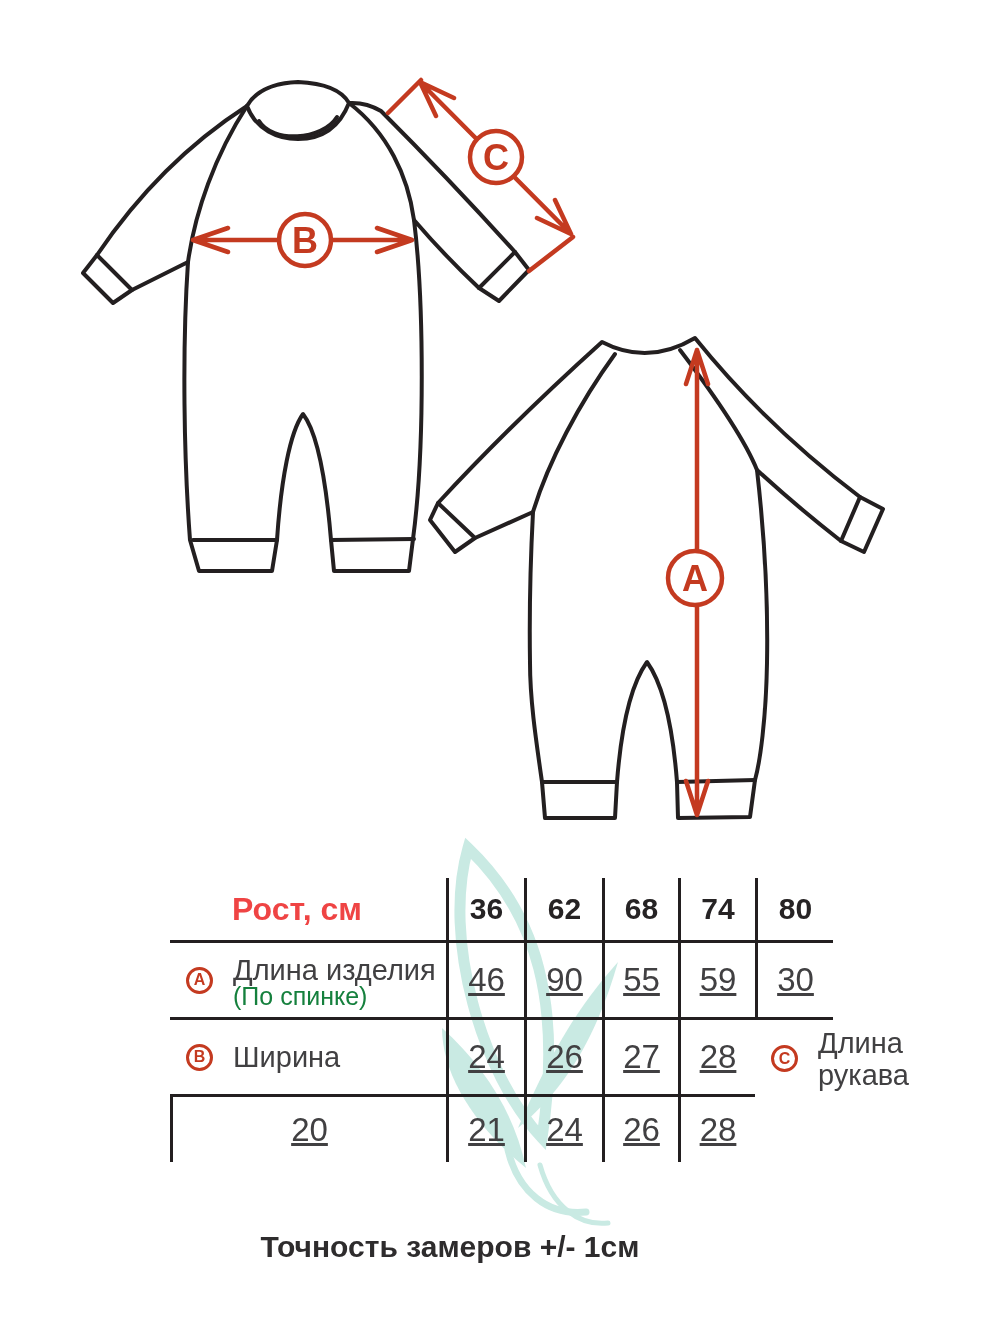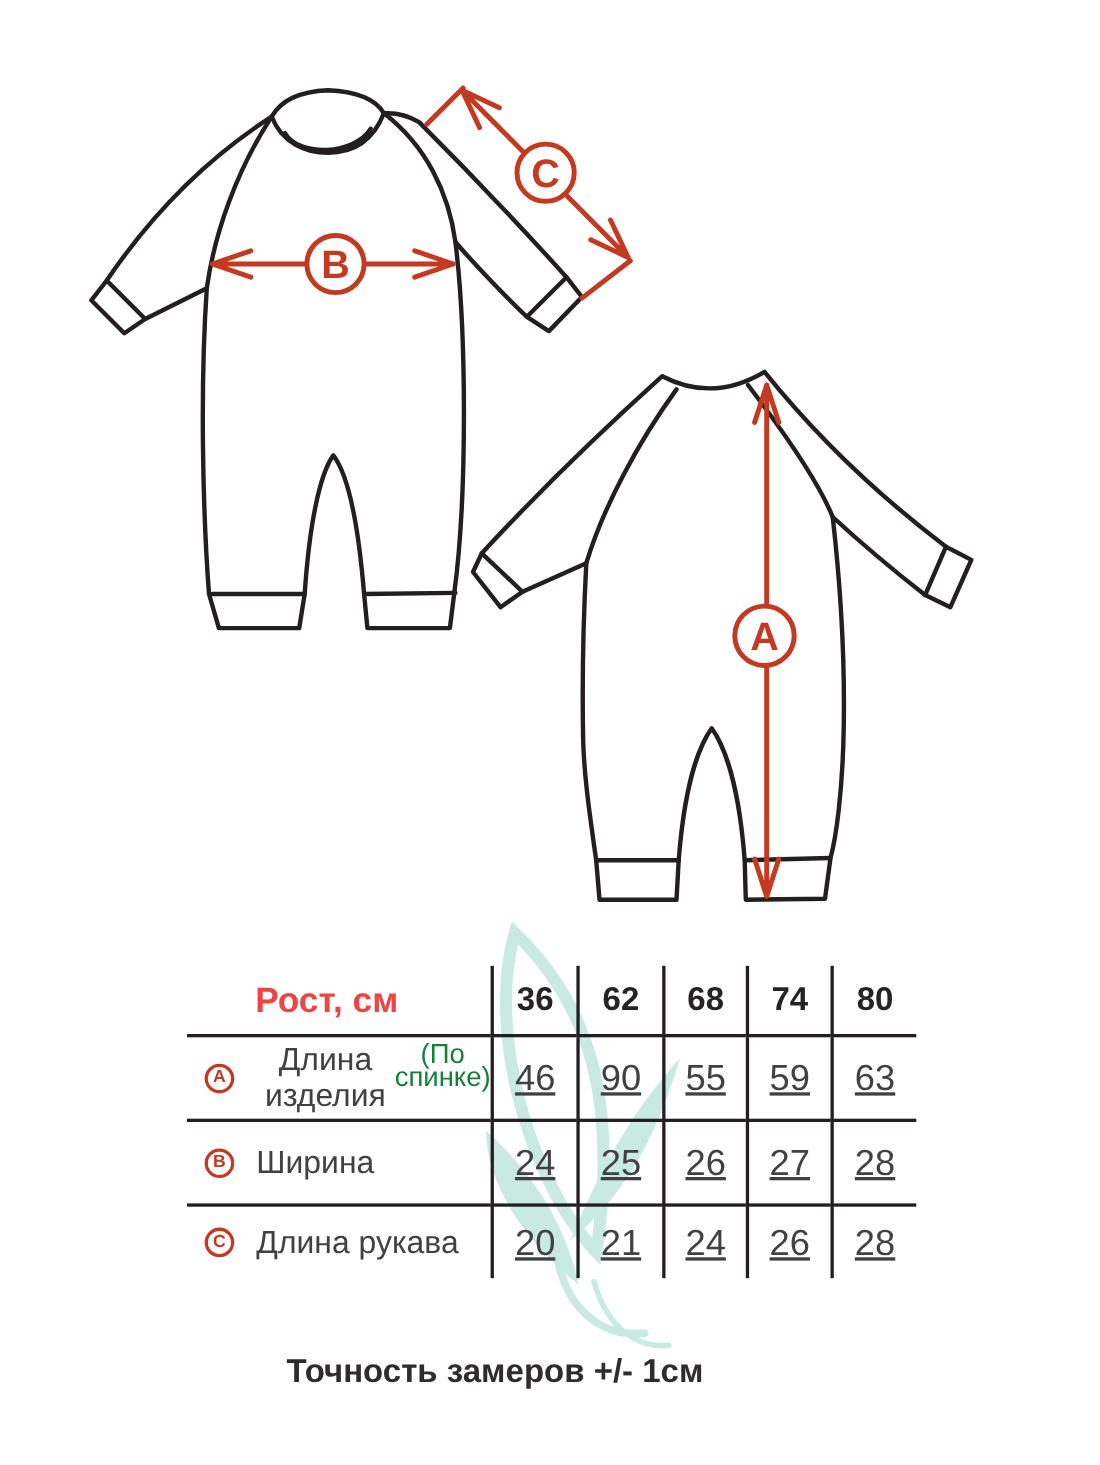--- a/index.html
+++ b/index.html
@@ -22,21 +22,21 @@
   .hline{border-bottom:3px solid #231f20;}
   .label-cell{justify-content:flex-start;padding-left:16px;}
   .head-label{justify-content:flex-start;padding-left:62px;font-weight:bold;font-size:32px;color:#ef4444;}
   .head-size{font-weight:bold;font-size:30px;color:#262324;}
   .value{font-size:33px;color:#414042;text-decoration:underline;}
   .letter-icon{
     flex:0 0 auto;width:27px;height:27px;border:3px solid #c43a20;border-radius:50%;
     box-sizing:border-box;display:flex;align-items:center;justify-content:center;
     color:#c43a20;font-weight:bold;font-size:16px;margin-right:20px;line-height:1;
   }
-  .row-texts{display:flex;justify-content:center;text-align:center;}
+  .row-texts{display:flex;flex-direction:column;justify-content:center;}
   .row-label{font-size:29px;color:#414042;line-height:32px;}
   .row-sublabel{font-size:25px;color:#15803d;line-height:21px;}
 
   .note{
     position:absolute;left:0;top:1230px;width:900px;text-align:center;z-index:1;
     font-weight:bold;font-size:30px;color:#2e2c2d;
   }
 
   .outline{fill:#ffffff;stroke:#231f20;stroke-width:4;stroke-linejoin:round;stroke-linecap:round;}
   .iline{fill:none;stroke:#231f20;stroke-width:4;stroke-linejoin:round;stroke-linecap:round;}
@@ -147,30 +147,29 @@
       <span class="letter-icon">A</span>
       <span class="row-texts">
         <span class="row-label">Длина изделия</span>
         <span class="row-sublabel">(По спинке)</span>
       </span>
     </div>
     <div class="cell value vline hline">46</div>
     <div class="cell value vline hline">90</div>
     <div class="cell value vline hline">55</div>
     <div class="cell value vline hline">59</div>
-    <div class="cell value vline hline">63</div>
+    <div class="cell value vline hline">30</div>
 
     <div class="cell label-cell hline">
       <span class="letter-icon">B</span>
       <span class="row-texts">
         <span class="row-label">Ширина</span>
       </span>
     </div>
     <div class="cell value vline hline">24</div>
-    <div class="cell value vline hline">25</div>
     <div class="cell value vline hline">26</div>
     <div class="cell value vline hline">27</div>
     <div class="cell value vline hline">28</div>
 
     <div class="cell label-cell">
       <span class="letter-icon">C</span>
       <span class="row-texts">
         <span class="row-label">Длина рукава</span>
       </span>
     </div>

